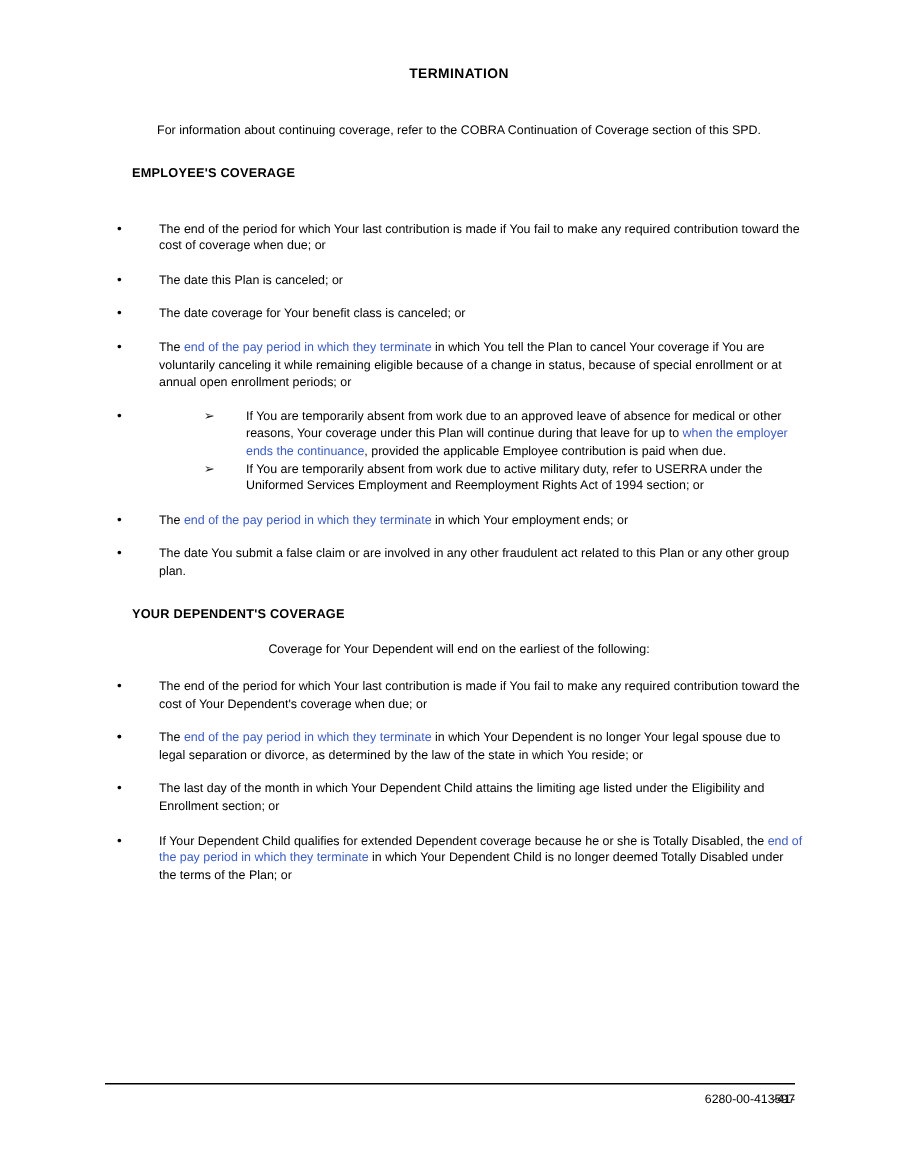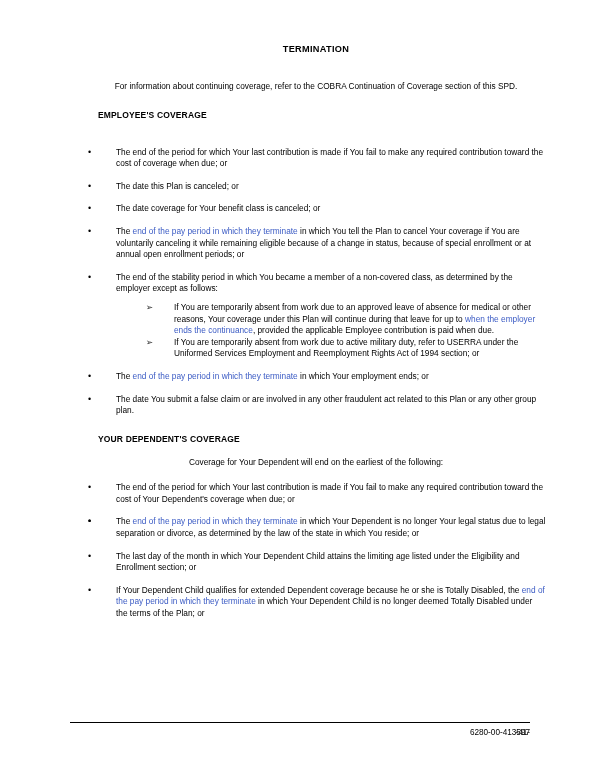--- a/index.html
+++ b/index.html
@@ -17,21 +17,21 @@
   }
   .page {
     position: relative;
     width: 600px;
     height: 776px;
     box-sizing: border-box;
     padding: 0;
   }
   .content {
     position: absolute;
-    left: 86px;
+    left: 76px;
     top: 0;
     width: 460px;
   }
   .doc-title {
     text-align: center;
     font-weight: bold;
     font-size: 9.2px;
     letter-spacing: 0.3px;
     margin-top: 44px;
     margin-bottom: 0;
@@ -145,38 +145,38 @@
     <div id="sections-root">
         <div class="gap-sec"></div>
         <h2 class="section-head">EMPLOYEE'S COVERAGE</h2>
         <div class="gap-lead"></div>
         <div class="gap-list"></div>
         <ul class="bullets">
           <li class="bullet"><span class="marker">•</span><span><span>The end of the period for which Your last contribution is made if You fail to make any required contribution toward the cost of coverage when due; or</span></span></li>
           <li class="bullet"><span class="marker">•</span><span><span>The date this Plan is canceled; or</span></span></li>
           <li class="bullet"><span class="marker">•</span><span><span>The date coverage for Your benefit class is canceled; or</span></span></li>
           <li class="bullet"><span class="marker">•</span><span><span>The </span><span class="hl">end of the pay period in which they terminate</span><span> in which You tell the Plan to cancel Your coverage if You are voluntarily canceling it while remaining eligible because of a change in status, because of special enrollment or at annual open enrollment periods; or</span></span></li>
-          <li class="bullet"><span class="marker">•</span><span><span>The end of the stability period in which You became a member of a non-covered class, as determined by the employer except as follows:</span></span><div class="sub-wrap">
+          <li class="bullet"><span class="marker">•</span><div class="sub-wrap">
               <ul class="subbullets">
                 <li class="subbullet"><span class="marker">➢</span><span><span>If You are temporarily absent from work due to an approved leave of absence for medical or other reasons, Your coverage under this Plan will continue during that leave for up to </span><span class="hl">when the employer ends the continuance</span><span>, provided the applicable Employee contribution is paid when due.</span></span></li>
                 <li class="subbullet"><span class="marker">➢</span><span><span>If You are temporarily absent from work due to active military duty, refer to USERRA under the Uniformed Services Employment and Reemployment Rights Act of 1994 section; or</span></span></li>
               </ul>
             </div></li>
           <li class="bullet"><span class="marker">•</span><span><span>The </span><span class="hl">end of the pay period in which they terminate</span><span> in which Your employment ends; or</span></span></li>
           <li class="bullet"><span class="marker">•</span><span><span>The date You submit a false claim or are involved in any other fraudulent act related to this Plan or any other group plan.</span></span></li>
         </ul>
         <div class="gap-sec"></div>
         <h2 class="section-head">YOUR DEPENDENT'S COVERAGE</h2>
         <div class="gap-lead"></div>
         <p class="para">Coverage for Your Dependent will end on the earliest of the following:</p>
         <div class="gap-list"></div>
         <ul class="bullets">
           <li class="bullet"><span class="marker">•</span><span><span>The end of the period for which Your last contribution is made if You fail to make any required contribution toward the cost of Your Dependent's coverage when due; or</span></span></li>
           <li class="bullet"><span class="marker">•</span></li>
-          <li class="bullet"><span class="marker">•</span><span><span>The </span><span class="hl">end of the pay period in which they terminate</span><span> in which Your Dependent is no longer Your legal status due to legal separation or divorce, as determined by the law of the state in which You reside; or</span></span></li>
+          <li class="bullet"><span class="marker">•</span><span><span>The </span><span class="hl">end of the pay period in which they terminate</span><span> in which Your Dependent is no longer Your legal spouse due to legal separation or divorce, as determined by the law of the state in which You reside; or</span></span></li>
           <li class="bullet"><span class="marker">•</span><span><span>The last day of the month in which Your Dependent Child attains the limiting age listed under the Eligibility and Enrollment section; or</span></span></li>
           <li class="bullet"><span class="marker">•</span><span><span>If Your Dependent Child qualifies for extended Dependent coverage because he or she is Totally Disabled, the </span><span class="hl">end of the pay period in which they terminate</span><span> in which Your Dependent Child is no longer deemed Totally Disabled under the terms of the Plan; or</span></span></li>
         </ul>
       </div>
   </div>
 
   <div class="footer">
     <div class="footer-rule"></div>
     <div class="footer-row">
       <span class="footer-page">-41-</span>

